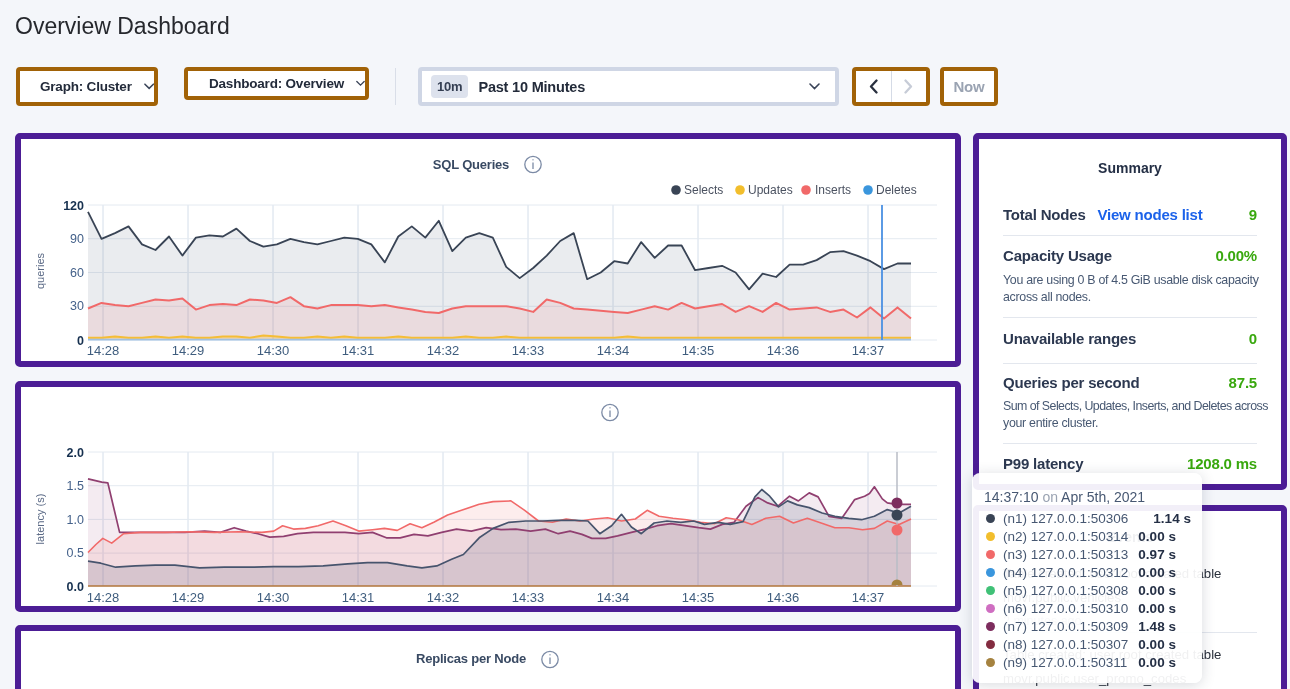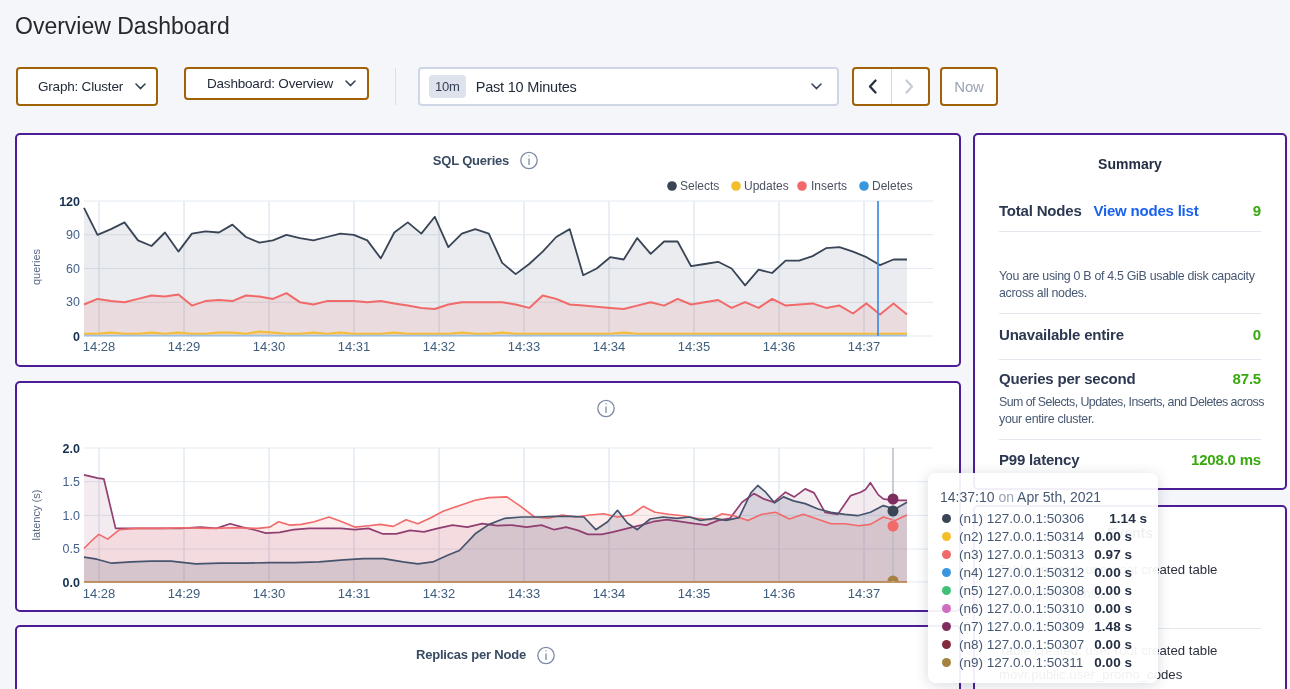--- a/index.html
+++ b/index.html
@@ -1,21 +1,21 @@
 <!DOCTYPE html>
 <html><head>
 <meta charset="utf-8">
 <style>
   * { margin:0; padding:0; box-sizing:border-box; }
   html,body { width:1290px; height:689px; }
   body { background:#f4f6fa; font-family:"Liberation Sans",sans-serif; position:relative; overflow:hidden; color:#242a35; }
   .abs { position:absolute; }
-  .card { position:absolute; background:#fff; border:2px solid #4c1d95; border-radius:5px; }
+  .card { position:absolute; background:#fff; border:6px solid #4c1d95; border-radius:5px; }
   .ctitle { position:absolute; width:100%; text-align:center; font-size:13px; font-weight:bold; color:#394a63; letter-spacing:-0.2px; }
-  .btn { position:absolute; background:#fff; border:2px solid #a16207; border-radius:4px; display:flex; align-items:center; font-weight:normal; font-size:13.5px; color:#232b3a; white-space:nowrap; letter-spacing:-0.2px; }
+  .btn { position:absolute; background:#fff; border:4px solid #a16207; border-radius:4px; display:flex; align-items:center; font-weight:bold; font-size:13.5px; color:#232b3a; white-space:nowrap; letter-spacing:-0.2px; }
   .chev { display:inline-block; }
   .green { color:#39a80e; font-weight:bold; }
   .sumrow { position:absolute; left:24px; right:24px; display:flex; justify-content:space-between; font-size:15px; font-weight:bold; color:#2c3850; letter-spacing:-0.2px; white-space:nowrap; }
   .sumdesc { position:absolute; left:24px; right:-10px; font-size:12.4px; color:#475872; font-weight:normal; line-height:16.5px; letter-spacing:-0.3px; white-space:nowrap; }
   .sumdiv { position:absolute; left:24px; right:24px; border-top:1px solid #e3e7ee; }
 </style>
 </head>
 <body>
 
 <div class="abs" style="left:15px; top:13px; font-size:23px; font-weight:400; color:#26282d;">Overview Dashboard</div>
@@ -209,24 +209,28 @@
   </svg>
 </div>
 
 <div class="card" style="left:973px; top:133px; width:314px; height:357px;">
   <div class="abs" style="top:21px; width:100%; text-align:center; font-size:14px; font-weight:bold; color:#242f45;">Summary</div>
   <div class="sumrow" style="top:67px;">
       <span>Total Nodes&nbsp;&nbsp;&nbsp;<a style="color:#1b62ea;">View nodes list</a></span>
       <span class="green">9</span>
     </div>
   <div class="sumdiv" style="top:96px;"></div>
+  <div class="sumrow" style="top:108px;">
+      <span>Capacity Usage</span>
+      <span class="green">0.00%</span>
+    </div>
   <div class="sumdesc" style="top:133px;">You are using 0 B of 4.5 GiB usable disk capacity<br>across all nodes.</div>
   <div class="sumdiv" style="top:178px;"></div>
   <div class="sumrow" style="top:191px;">
-      <span>Unavailable entire</span>
+      <span>Unavailable ranges</span>
       <span class="green">0</span>
     </div>
   <div class="sumdiv" style="top:224px;"></div>
   <div class="sumrow" style="top:235px;">
       <span>Queries per second</span>
       <span class="green">87.5</span>
     </div>
   <div class="sumdesc" style="top:259px;"><span style="letter-spacing:-0.55px;">Sum of Selects, Updates, Inserts, and Deletes across</span><br>your entire cluster.</div>
   <div class="sumdiv" style="top:304px;"></div>
   <div class="sumrow" style="top:316px;">
@@ -237,21 +241,21 @@
 
 <div class="card" style="left:973px; top:505px; width:314px; height:220px;">
   <div class="abs" style="top:18px; width:100%; text-align:center; font-size:14px; font-weight:bold; color:#242f45;">Events</div>
   <div class="abs" style="left:24px; top:51px; width:240px; font-size:13.2px; color:#2a303c; line-height:23.5px;">Table created: user root created table movr.public.vehicles</div>
   <div class="abs" style="left:24px; top:103px; font-size:12.5px; color:#8e97a8;">2 minutes ago</div>
   <div class="abs" style="left:24px; right:24px; top:121px; border-top:1px solid #e3e7ee;"></div>
   <div class="abs" style="left:24px; top:132px; width:240px; font-size:13.2px; color:#2a303c; line-height:23.5px;">Table created: user root created table movr.public.user_promo_codes</div>
 
 </div>
 
-<div class="abs" style="left:928px; top:473px; width:230px; height:210px; background:rgba(255,255,255,0.93); border-radius:8px; box-shadow:0 2px 14px rgba(40,50,70,0.18); z-index:5;">
+<div class="abs" style="left:972px; top:473px; width:230px; height:210px; background:rgba(255,255,255,0.93); border-radius:8px; box-shadow:0 2px 14px rgba(40,50,70,0.18); z-index:5;">
   <div style="position:absolute; left:12px; top:16px; font-size:14px; color:#475872;">14:37:10 <span style="color:#9aa3b2;">on</span> Apr 5th, 2021</div>
   <table style="position:absolute; left:14px; top:37px; border-collapse:collapse; font-size:13.5px; color:#475872; line-height:18px;">
     <tbody>
         <tr>
           <td><span style="display:inline-block;width:9px;height:9px;border-radius:50%;background:#394455;"></span></td>
           <td style="padding:0 0 0 8px;">(n1) 127.0.0.1:50306</td>
           <td style="padding-left:25px; font-weight:bold; color:#242f45;">1.14 s</td>
         </tr>
     <tr>
           <td><span style="display:inline-block;width:9px;height:9px;border-radius:50%;background:#f2be2c;"></span></td>

